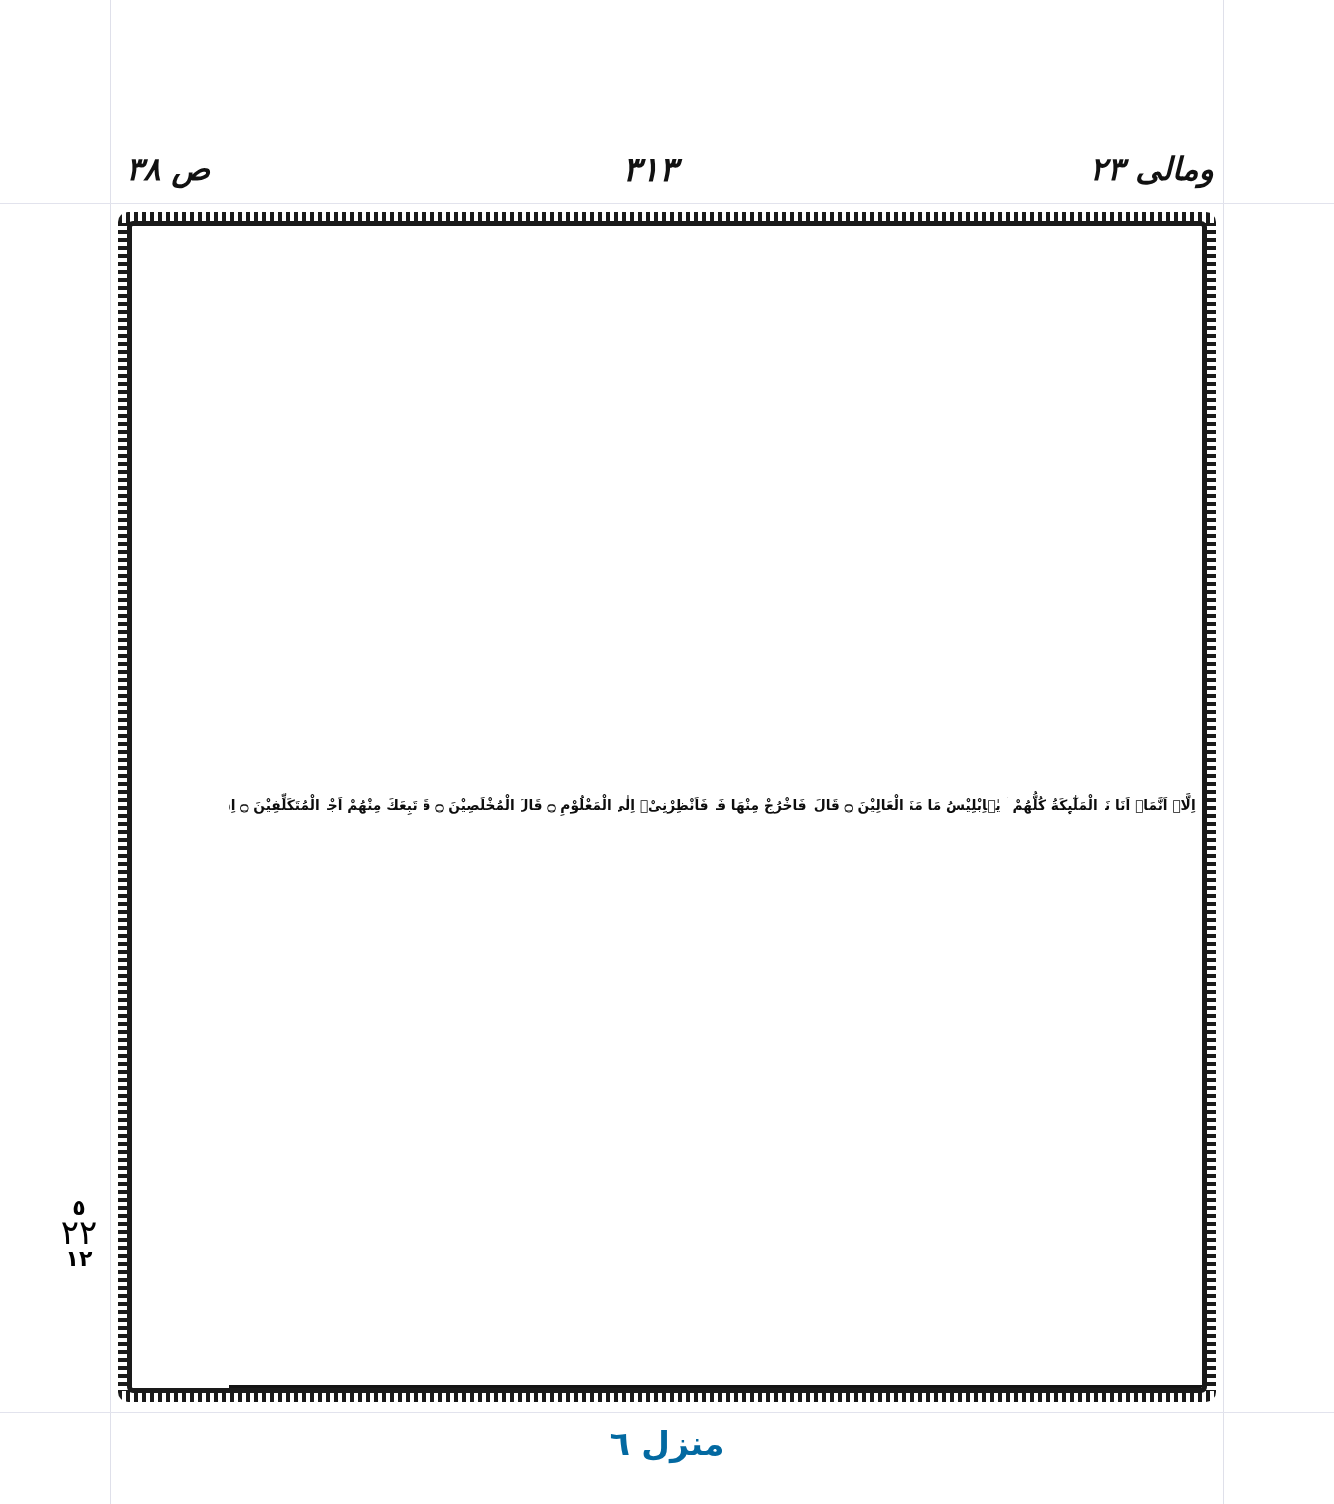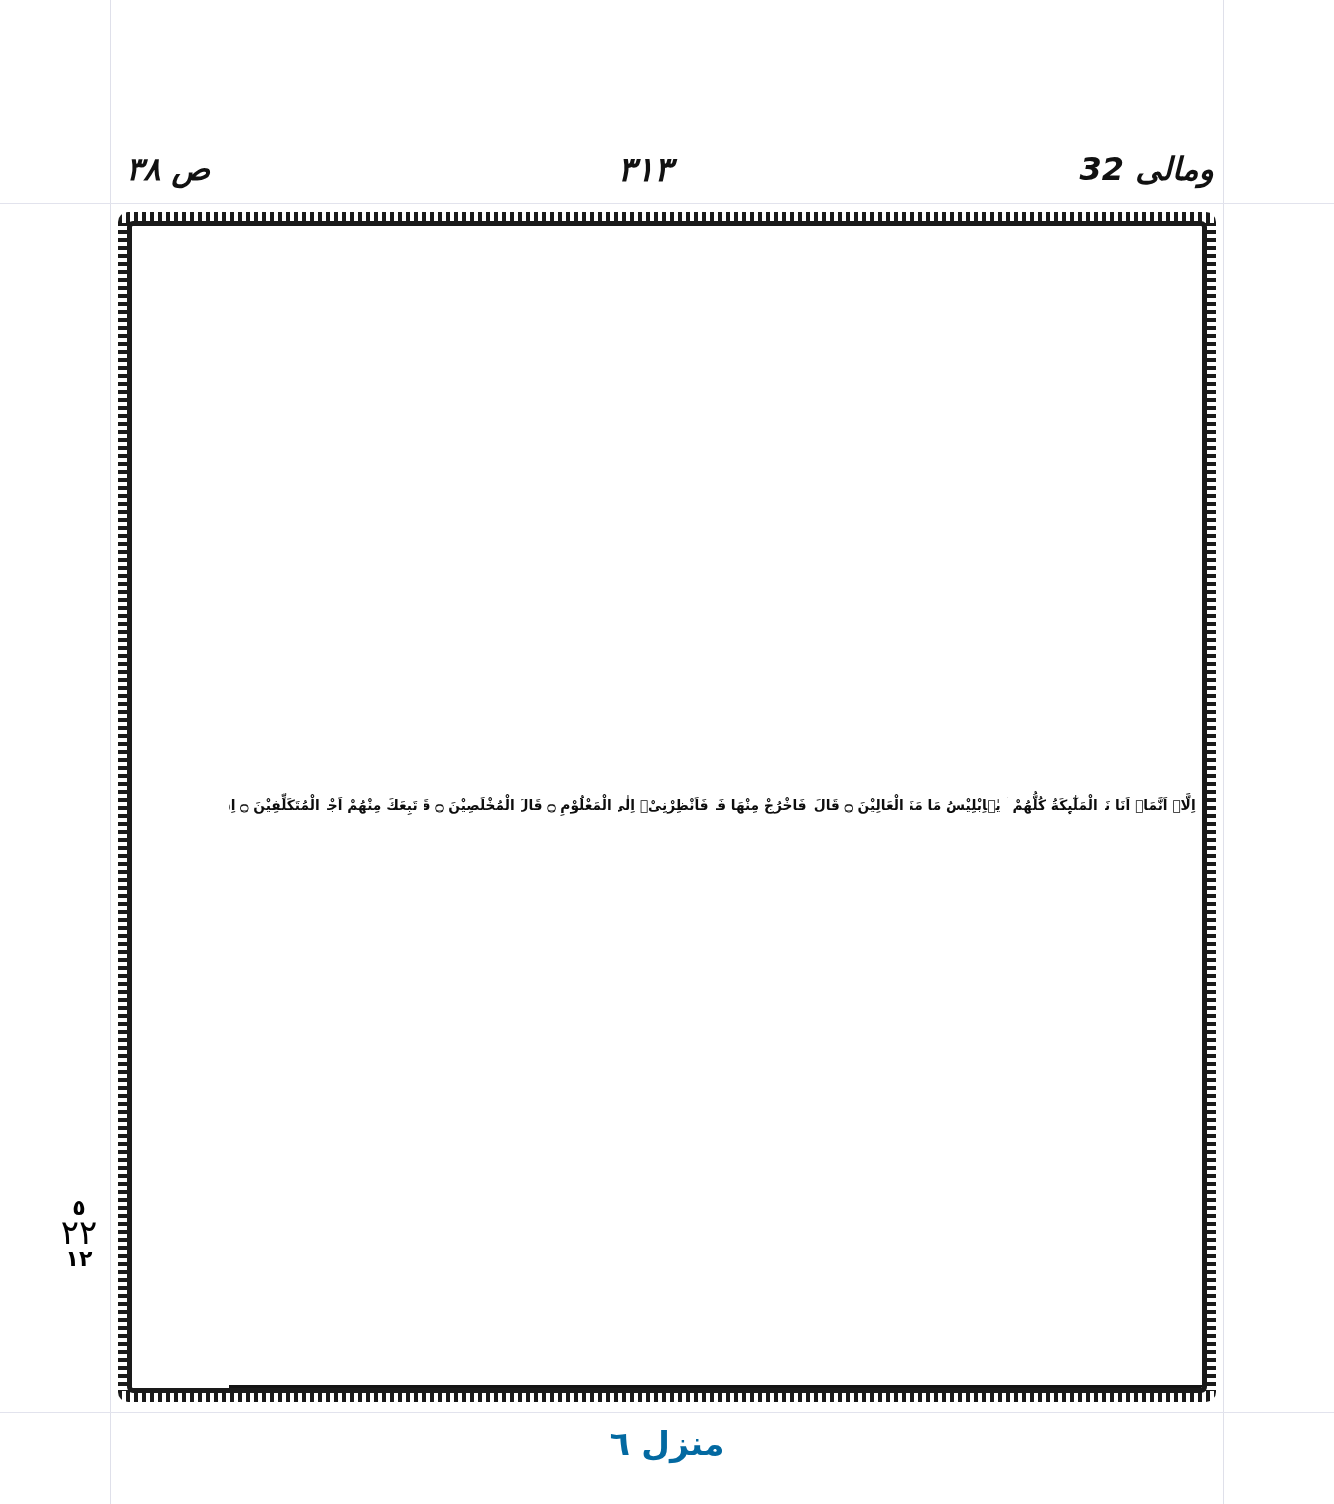--- a/index.html
+++ b/index.html
@@ -189,21 +189,21 @@
 <body>
 
 <div class="page-sheet">
 
   <div class="guide-v left"></div>
   <div class="guide-v right"></div>
   <div class="guide-h top"></div>
   <div class="guide-h bottom"></div>
 
   <div class="header-band">
-    <div class="header-item juz">ومالی 32</div>
+    <div class="header-item juz">ومالی ٢٣</div>
     <div class="header-item page">٣١٣</div>
     <div class="header-item surah">ص ٣٨</div>
   </div>
 
   <div class="ruku-marker">
     <span class="rk-top">٥</span>
     <span class="rk-mid">٢٢</span>
     <span class="rk-bot">١٢</span>
   </div>
 

